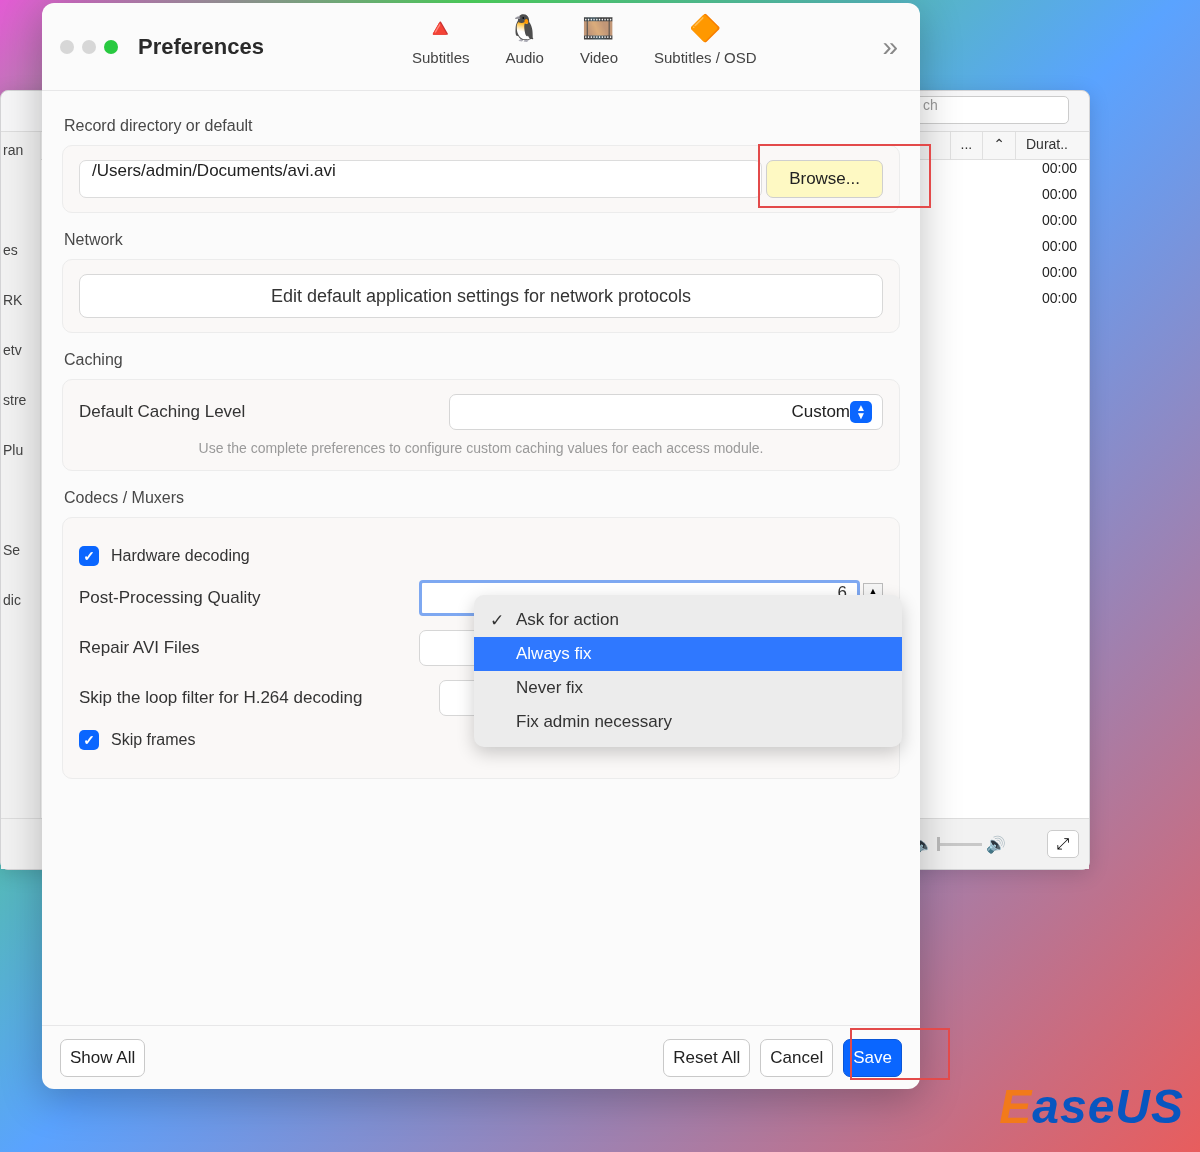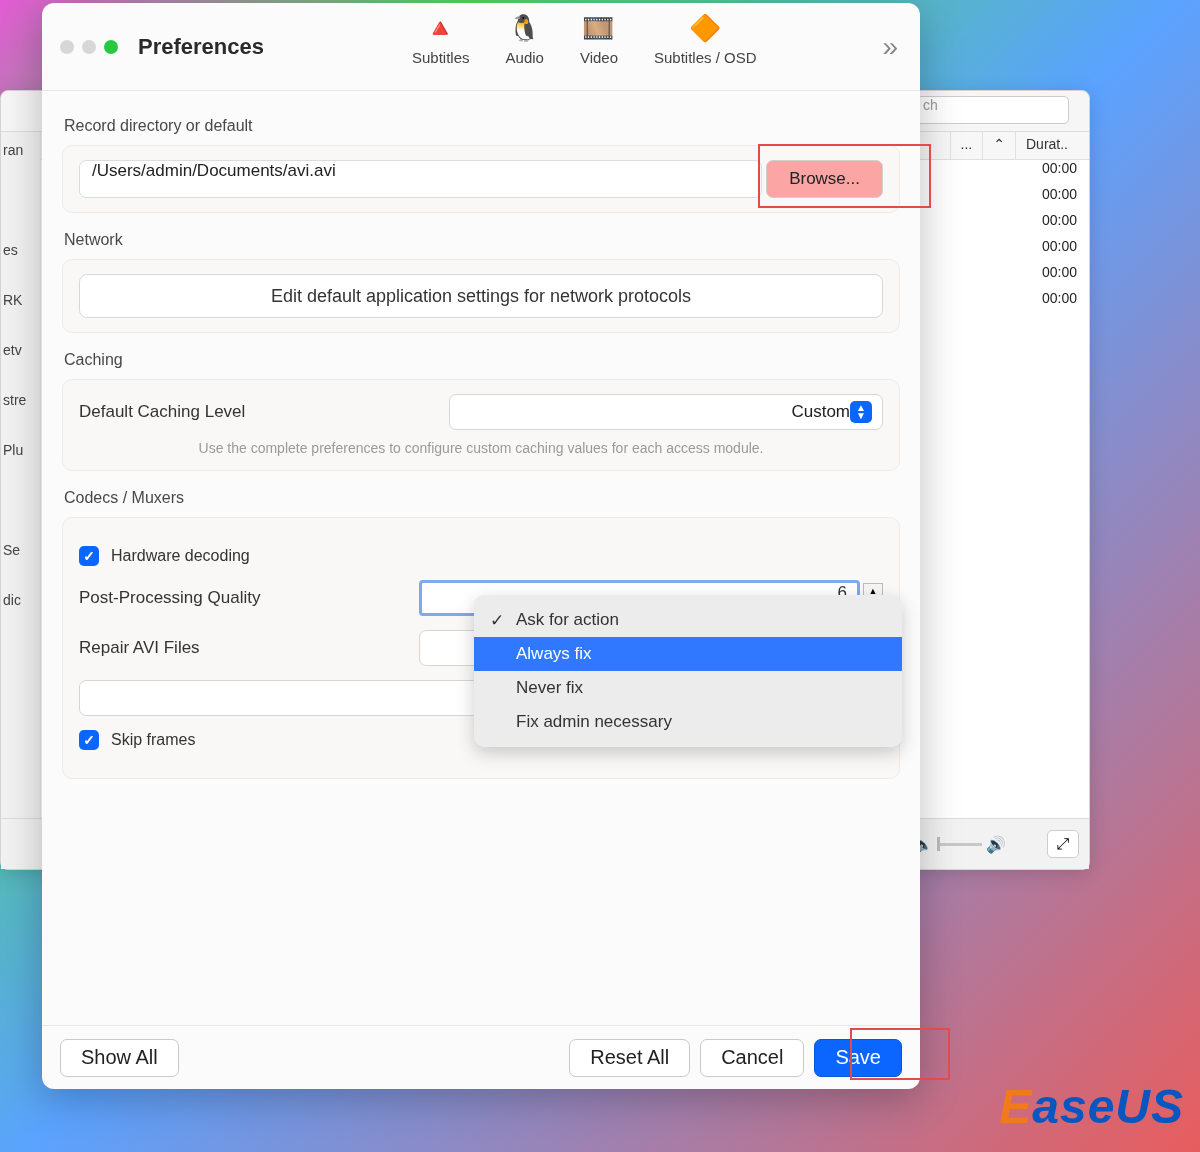--- a/index.html
+++ b/index.html
@@ -112,21 +112,21 @@
   }
   .group.light { background:#faf8f7; }
   .field-row { display:flex; align-items:center; gap:4px; }
   .text-input {
     flex:1; height:38px;
     background:#fff; border:1px solid #dcdcdc; border-radius:7px;
     padding: 0 12px; font-size:17px; color:#222;
   }
   .btn {
     height:38px; padding:0 22px;
-    background:#fca5a5; border:1px solid #cfcfcf; border-radius:7px;
+    background:#fef9c3; border:1px solid #cfcfcf; border-radius:7px;
     font-size:17px; color:#222;
   }
   .highlight-red { position:absolute; border:2px solid #e34a4a; pointer-events:none; }
 
   .wide-btn {
     width:100%; height:44px;
     background:#fff; border:1px solid #d8d8d8; border-radius:8px;
     font-size:18px; color:#343434;
   }
 
@@ -174,21 +174,21 @@
   .dd-item.check::before { content:"✓"; position:absolute; left:16px; font-size:17px; color:#333;}
   .dd-item.sel { background:#2f78ff; color:#fff; }
 
   .footer {
     height: 64px;
     border-top:1px solid #e7e7e8;
     display:flex; align-items:center; padding: 0 18px; gap:10px;
   }
   .footer .spacer { flex:1; }
   .btn-flat {
-    height:38px; padding:0 20px; border-radius:7px; font-size:20px;
+    height:38px; padding:0 9px; border-radius:7px; font-size:17px;
     background:#fff; border:1px solid #c9c9c9; color:#222;
   }
   .btn-primary {
     background:#0a66ff; color:#fff; border:1px solid #0a56d8;
   }
 
   .watermark {
     position:absolute; right:16px; bottom:18px;
     font-size:48px; font-weight:800;
     color:#0856c0; font-style:italic;
@@ -332,20 +332,21 @@
       <div class="c-row">
         <div class="pp-label">Repair AVI Files</div>
         <div class="select" style="flex:1;">
           <span></span>
           <span class="chip">
               <span class="chev-glyph">▲<br>▼</span>
             </span>
         </div>
       </div>
       <div class="c-row">
+        <div class="pp-label" style="flex:0 0 360px;">Skip the loop filter for H.264 decoding</div>
         <div class="select" style="flex:1;">
           <span></span>
           <span class="chip">
               <span class="chev-glyph">▲<br>▼</span>
             </span>
         </div>
       </div>
       <div class="c-row">
         <div class="checkbox checked"></div>
         <span>Skip frames</span>

